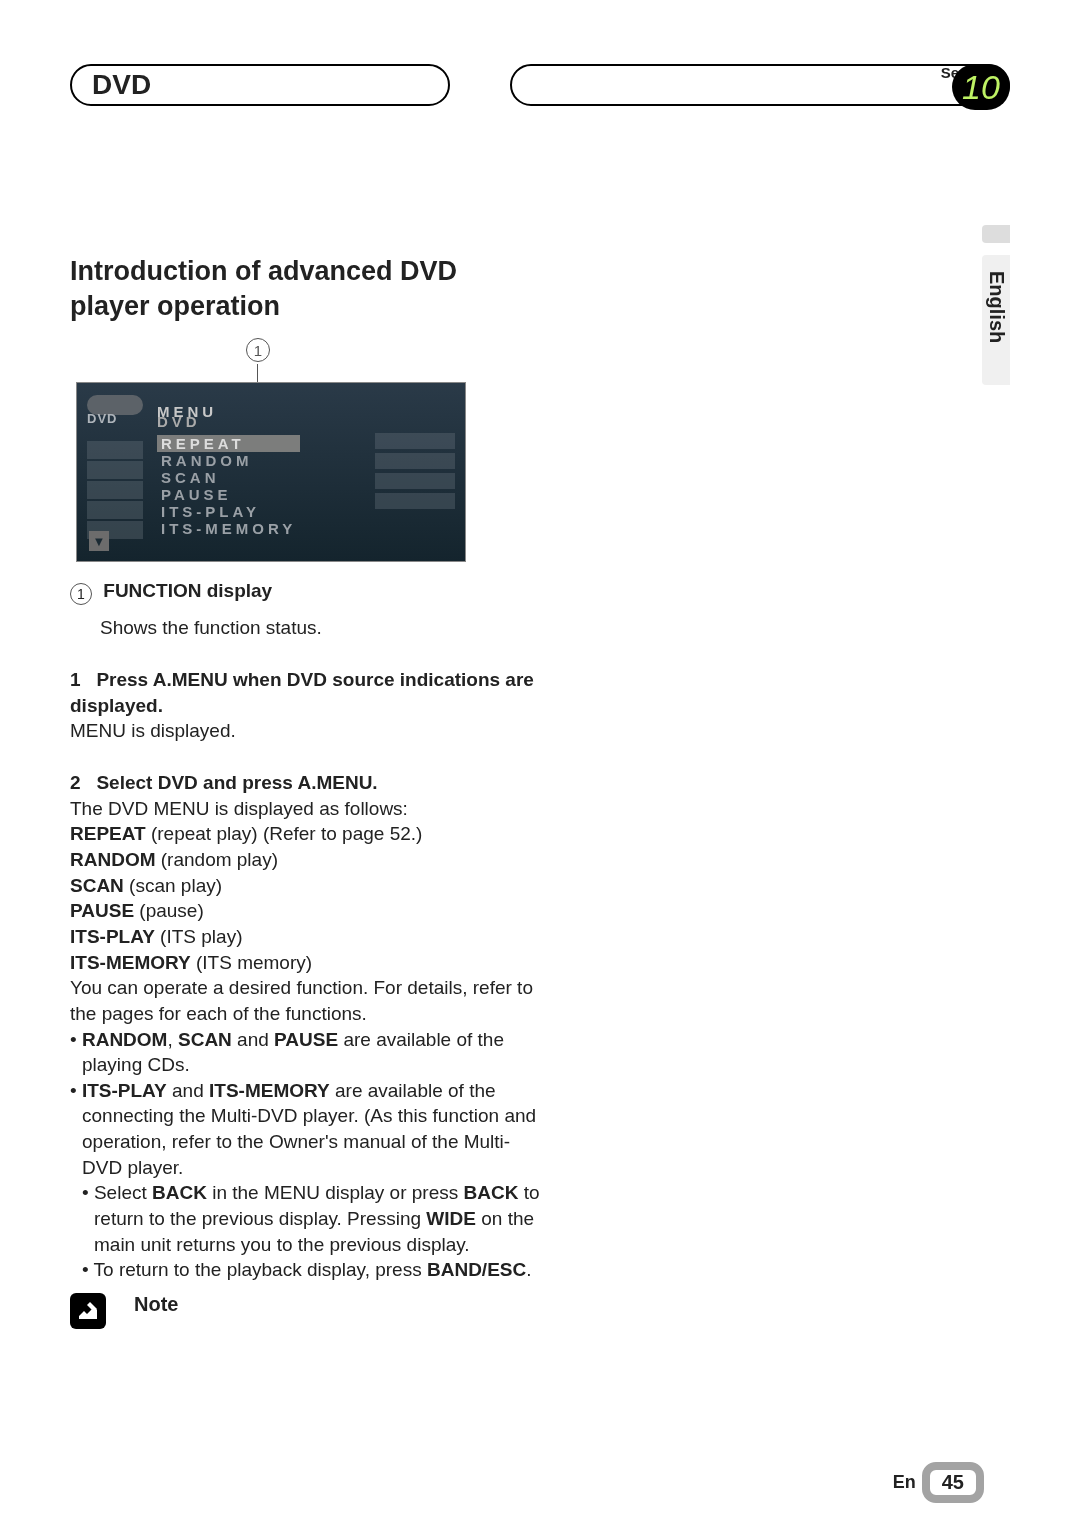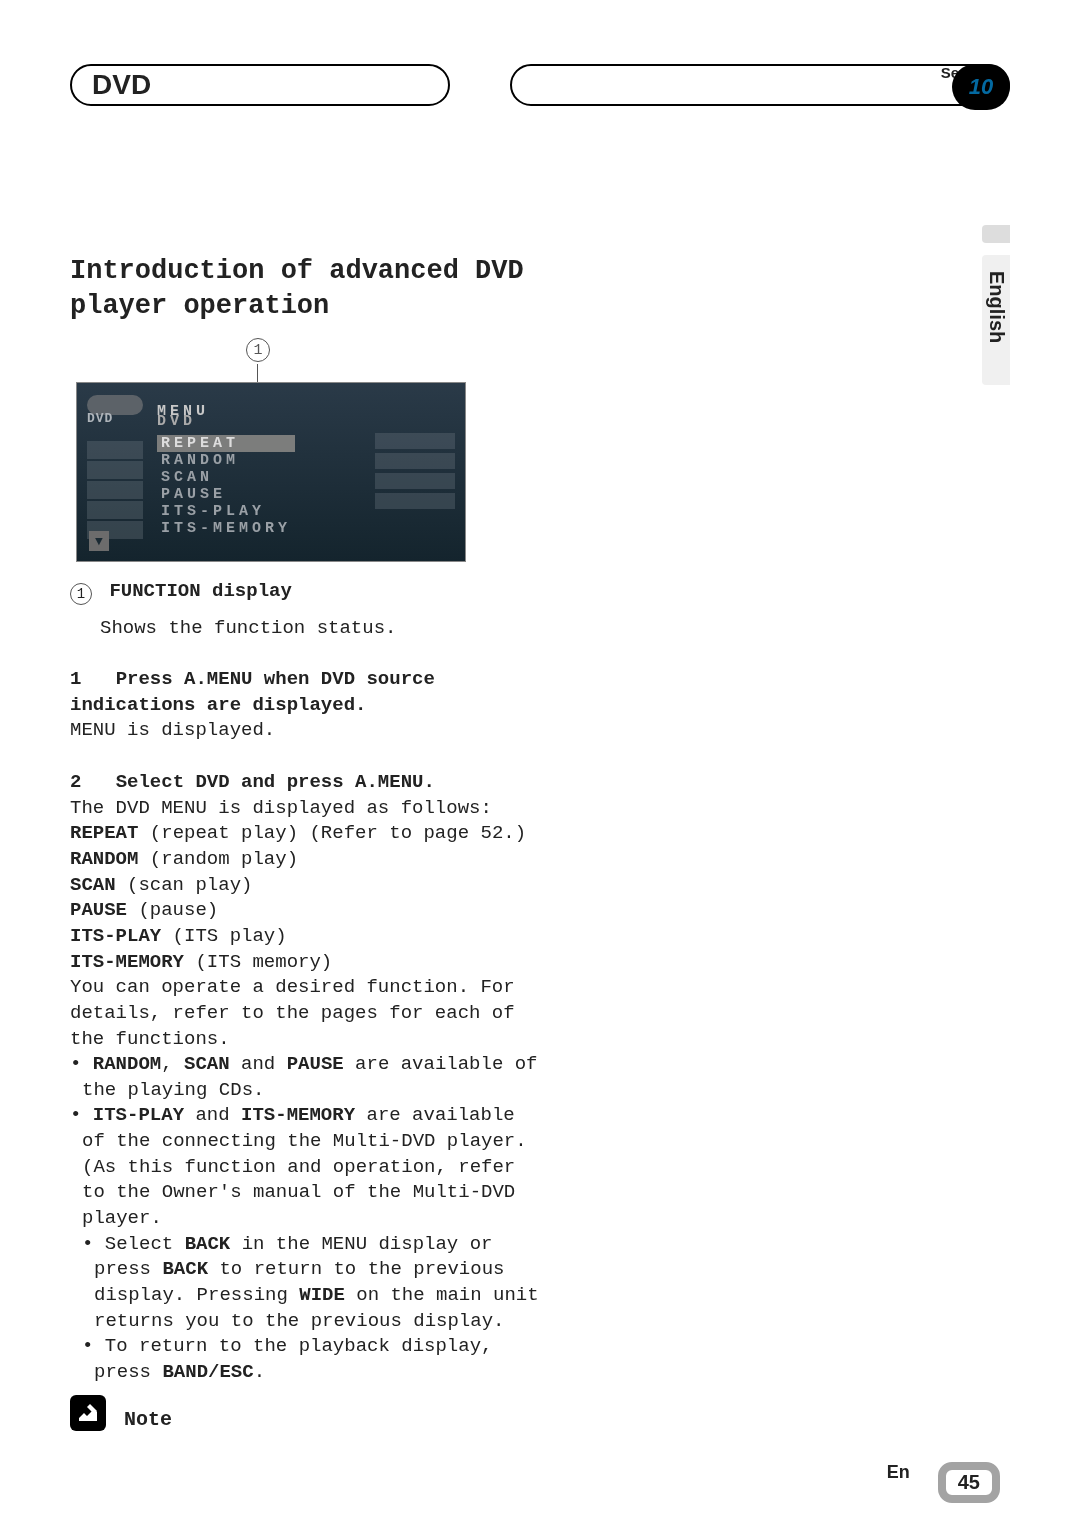--- a/index.html
+++ b/index.html
@@ -31,28 +31,28 @@
       width: 380px; padding-left: 20px;
       font-size: 28px; font-weight: bold;
     }
     .pill-spacer { width: 60px; }
     .pill-right {
       flex: 1; position: relative;
     }
     .section-num {
       position: absolute; right: -2px; top: -2px;
       width: 58px; height: 46px; background: #000;
-      border-radius: 23px; color: #0369a1;
+      border-radius: 23px; color: #bef264;
       display: flex; align-items: center; justify-content: center;
-      font-size: 22px; font-weight: bold; font-style: italic;
+      font-size: 34px; font-weight: normal; font-style: italic;
     }
     .columns {
       display: flex; margin-top: 120px; gap: 40px;
     }
-    .col { width: 50%; font-family: Liberation Mono, monospace; }
+    .col { width: 50%; }
     .title-main {
       font-size: 27px; font-weight: bold; line-height: 1.3;
       margin-bottom: 22px;
     }
     .figure {
       width: 390px; height: 200px; position: relative;
       margin-bottom: 34px; margin-left: 6px;
     }
     .callout-num {
       position: absolute; top: -8px; left: 170px;
@@ -139,21 +139,21 @@
     }
     .step-body { font-size: 19px; line-height: 1.35; margin-bottom: 26px; }
     .menu-defs { font-size: 19px; line-height: 1.35; }
     .menu-defs .b { font-weight: bold; }
     .bullet-line {
       font-size: 19px; line-height: 1.35;
       text-indent: -12px; padding-left: 12px;
     }
     .bullet-line .b { font-weight: bold; }
     .note-row {
-      display: flex; align-items: flex-end; gap: 18px;
+      display: flex; align-items: flex-start; gap: 28px;
       margin-top: 10px;
     }
     .note-icon {
       width: 36px; height: 36px; background: #000; border-radius: 6px;
       display: flex; align-items: center; justify-content: center;
     }
     .note-icon svg { width: 24px; height: 24px; }
     .note-label { font-weight: bold; font-size: 20px; }
     .note-body {
       font-size: 19px; line-height: 1.4; margin-top: 10px;
@@ -176,22 +176,22 @@
     .lang-tab span {
       writing-mode: vertical-rl;
       font-weight: bold; font-size: 20px;
       display: block; padding: 16px 3px;
     }
     .lang-stub {
       position: absolute; right: 70px; top: 225px;
       width: 28px; height: 18px; background: #ddd; border-radius: 4px 0 0 4px;
     }
     .footer {
-      position: absolute; bottom: 30px; right: 80px;
-      display: flex; align-items: flex-start; gap: 28px;
+      position: absolute; bottom: 30px; right: 96px;
+      display: flex; align-items: center; gap: 6px;
     }
     .footer-lang { font-weight: bold; font-size: 18px; }
     .page-num {
       border: 8px solid #a3a3a3; border-radius: 14px;
       padding: 1px 12px; font-weight: bold; font-size: 20px;
     }
   </style>
 </head>
 <body>
 

